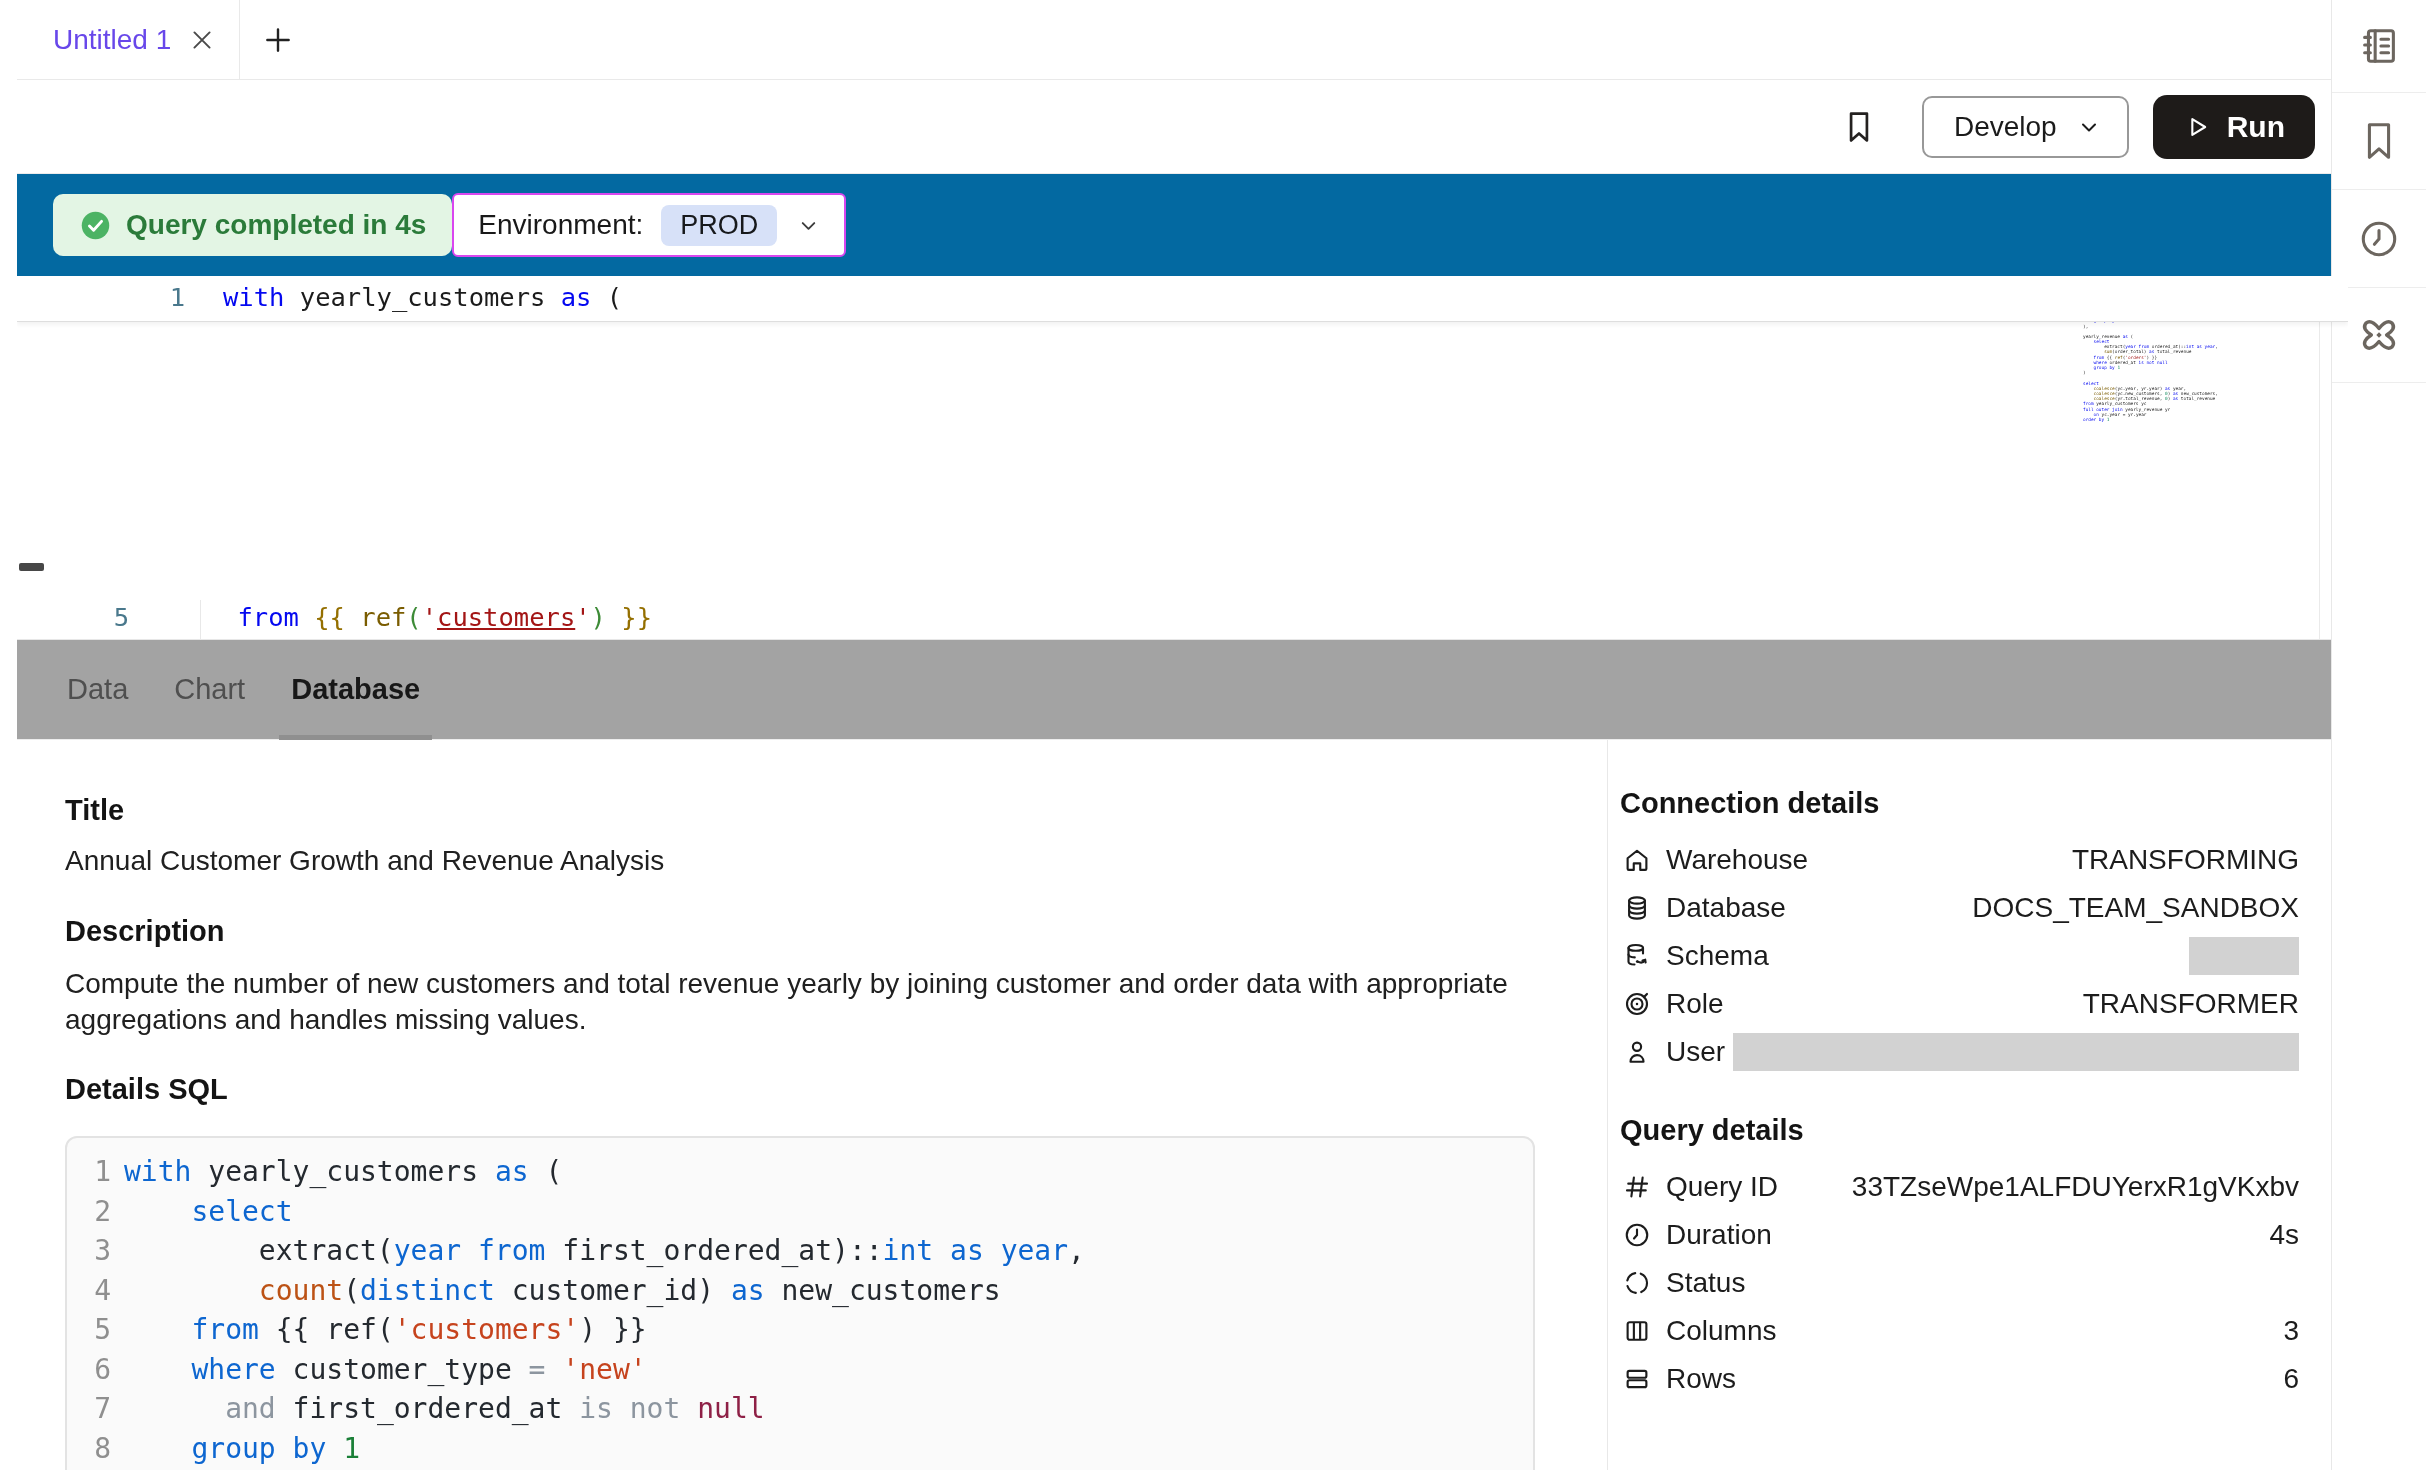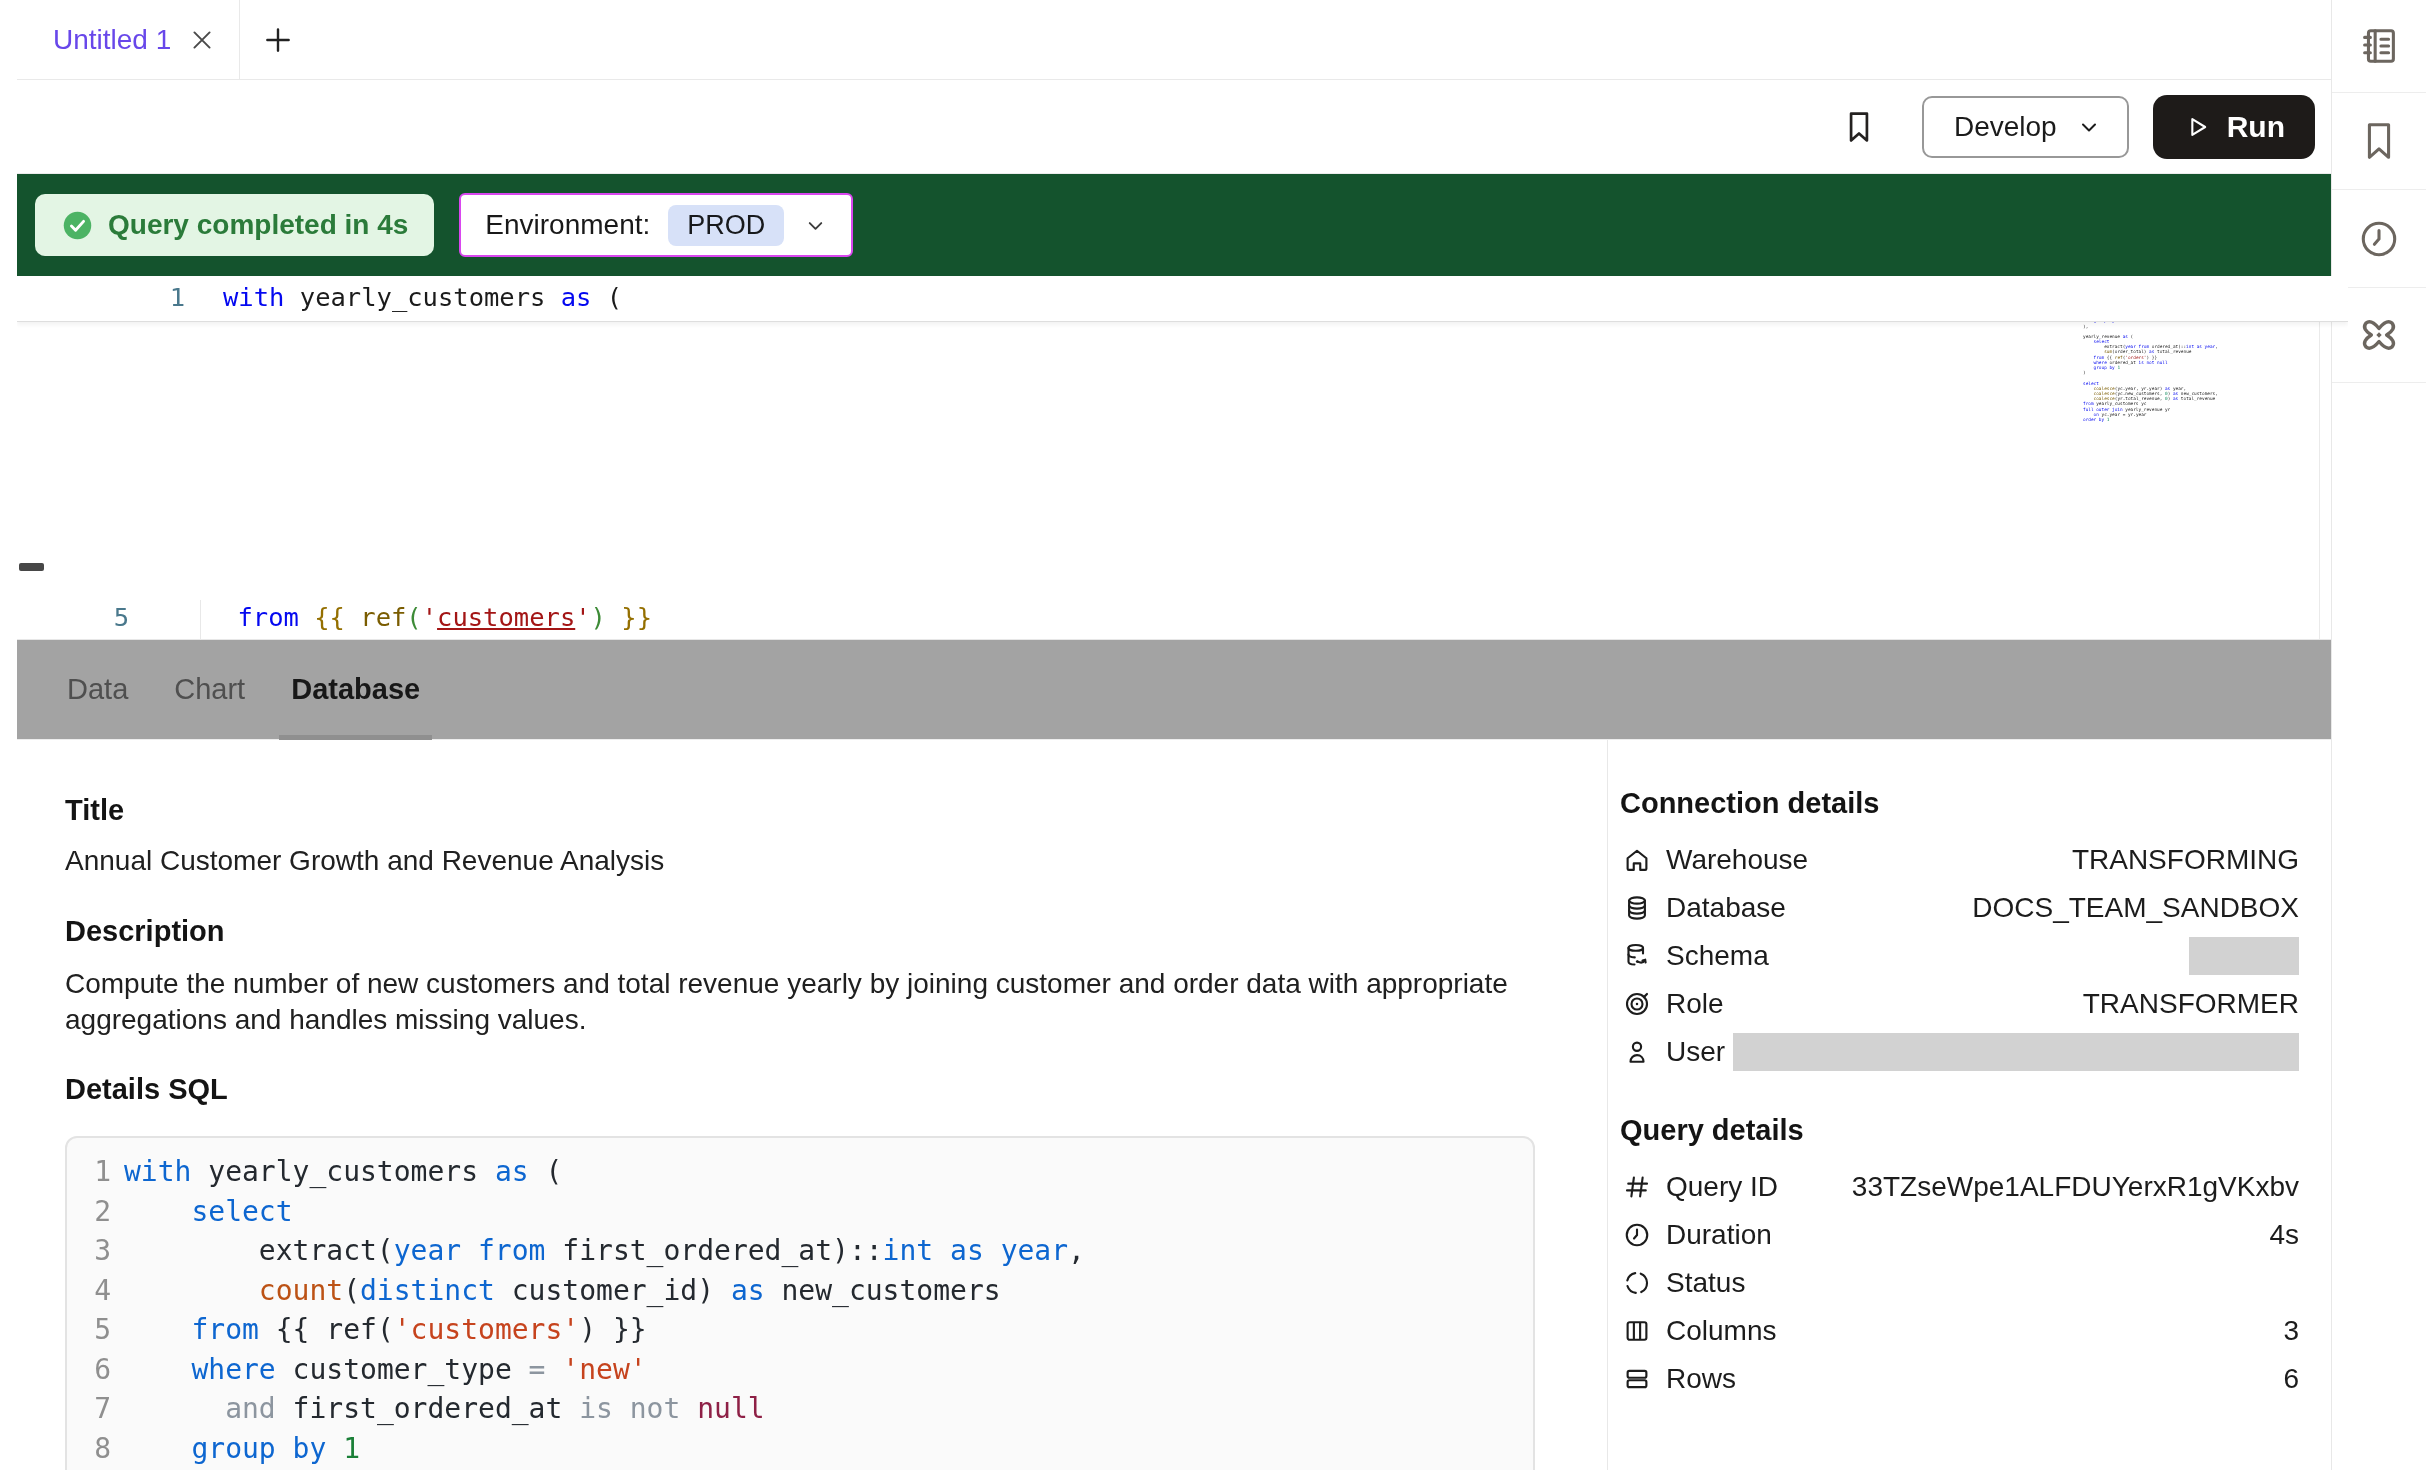--- a/index.html
+++ b/index.html
@@ -38,21 +38,21 @@
     background:#fff; border:2px solid #989898; border-radius:10px; font-size:28px; color:#1b1b1b;
     font-family:inherit; }
   .develop-btn svg { width:24px; height:24px; color:#1b1b1b; }
   .run-btn { display:flex; align-items:center; gap:16px; height:64px; padding:0 30px;
     margin-left:24px; background:#1e1b19; border:none; border-radius:14px;
     color:#fff; font-size:30px; font-weight:600; font-family:inherit; }
   .run-btn svg { width:28px; height:28px; }
 
   
   .statusrow { position:absolute; left:0; top:174px; width:2331px; height:102px;
-    display:flex; align-items:center; padding-left:18px; gap:25px; background:#14532d; }
+    display:flex; align-items:center; padding-left:36px; background:#0369a1; }
   .done-badge { display:flex; align-items:center; gap:14px; height:62px; padding:0 26px;
     background:#e3f5e4; border-radius:10px; color:#2b7b3a; font-size:28px; font-weight:600; }
   .done-badge svg { width:33px; height:33px; }
   .env-pill { display:flex; align-items:center; height:64px; padding:0 24px;
     border:2px solid #d946ef; border-radius:6px; background:#fff; }
   .env-label { font-size:28px; color:#191919; }
   .env-chip { margin-left:18px; background:#d7e1f8; border-radius:8px; padding:5px 19px;
     font-size:27px; color:#17191c; }
   .env-pill > svg { width:23px; height:23px; margin-left:20px; color:#3c3c3c; }
 

